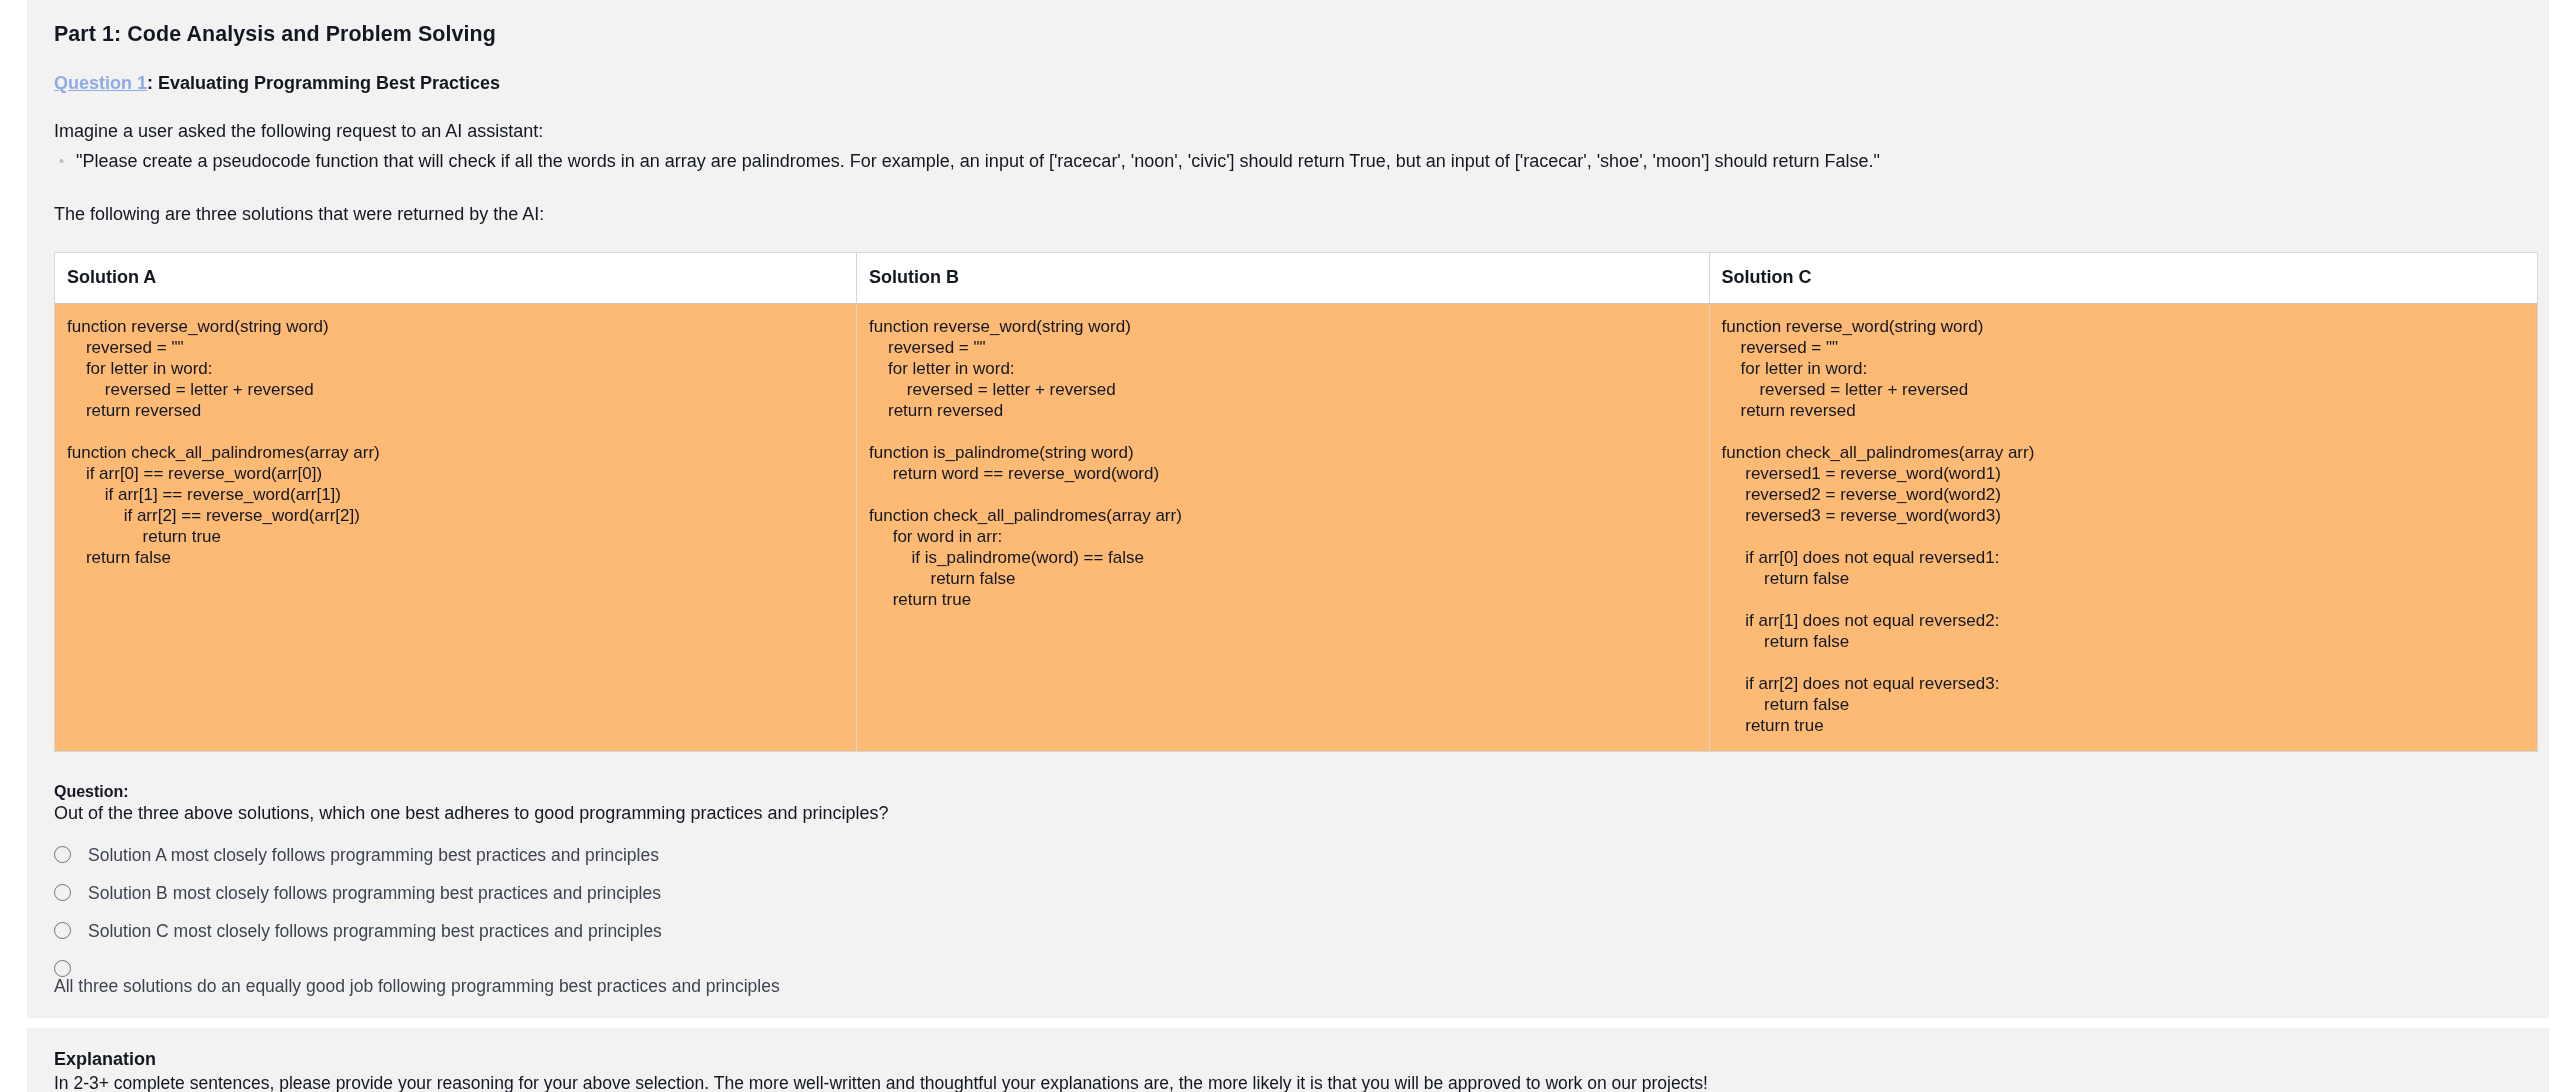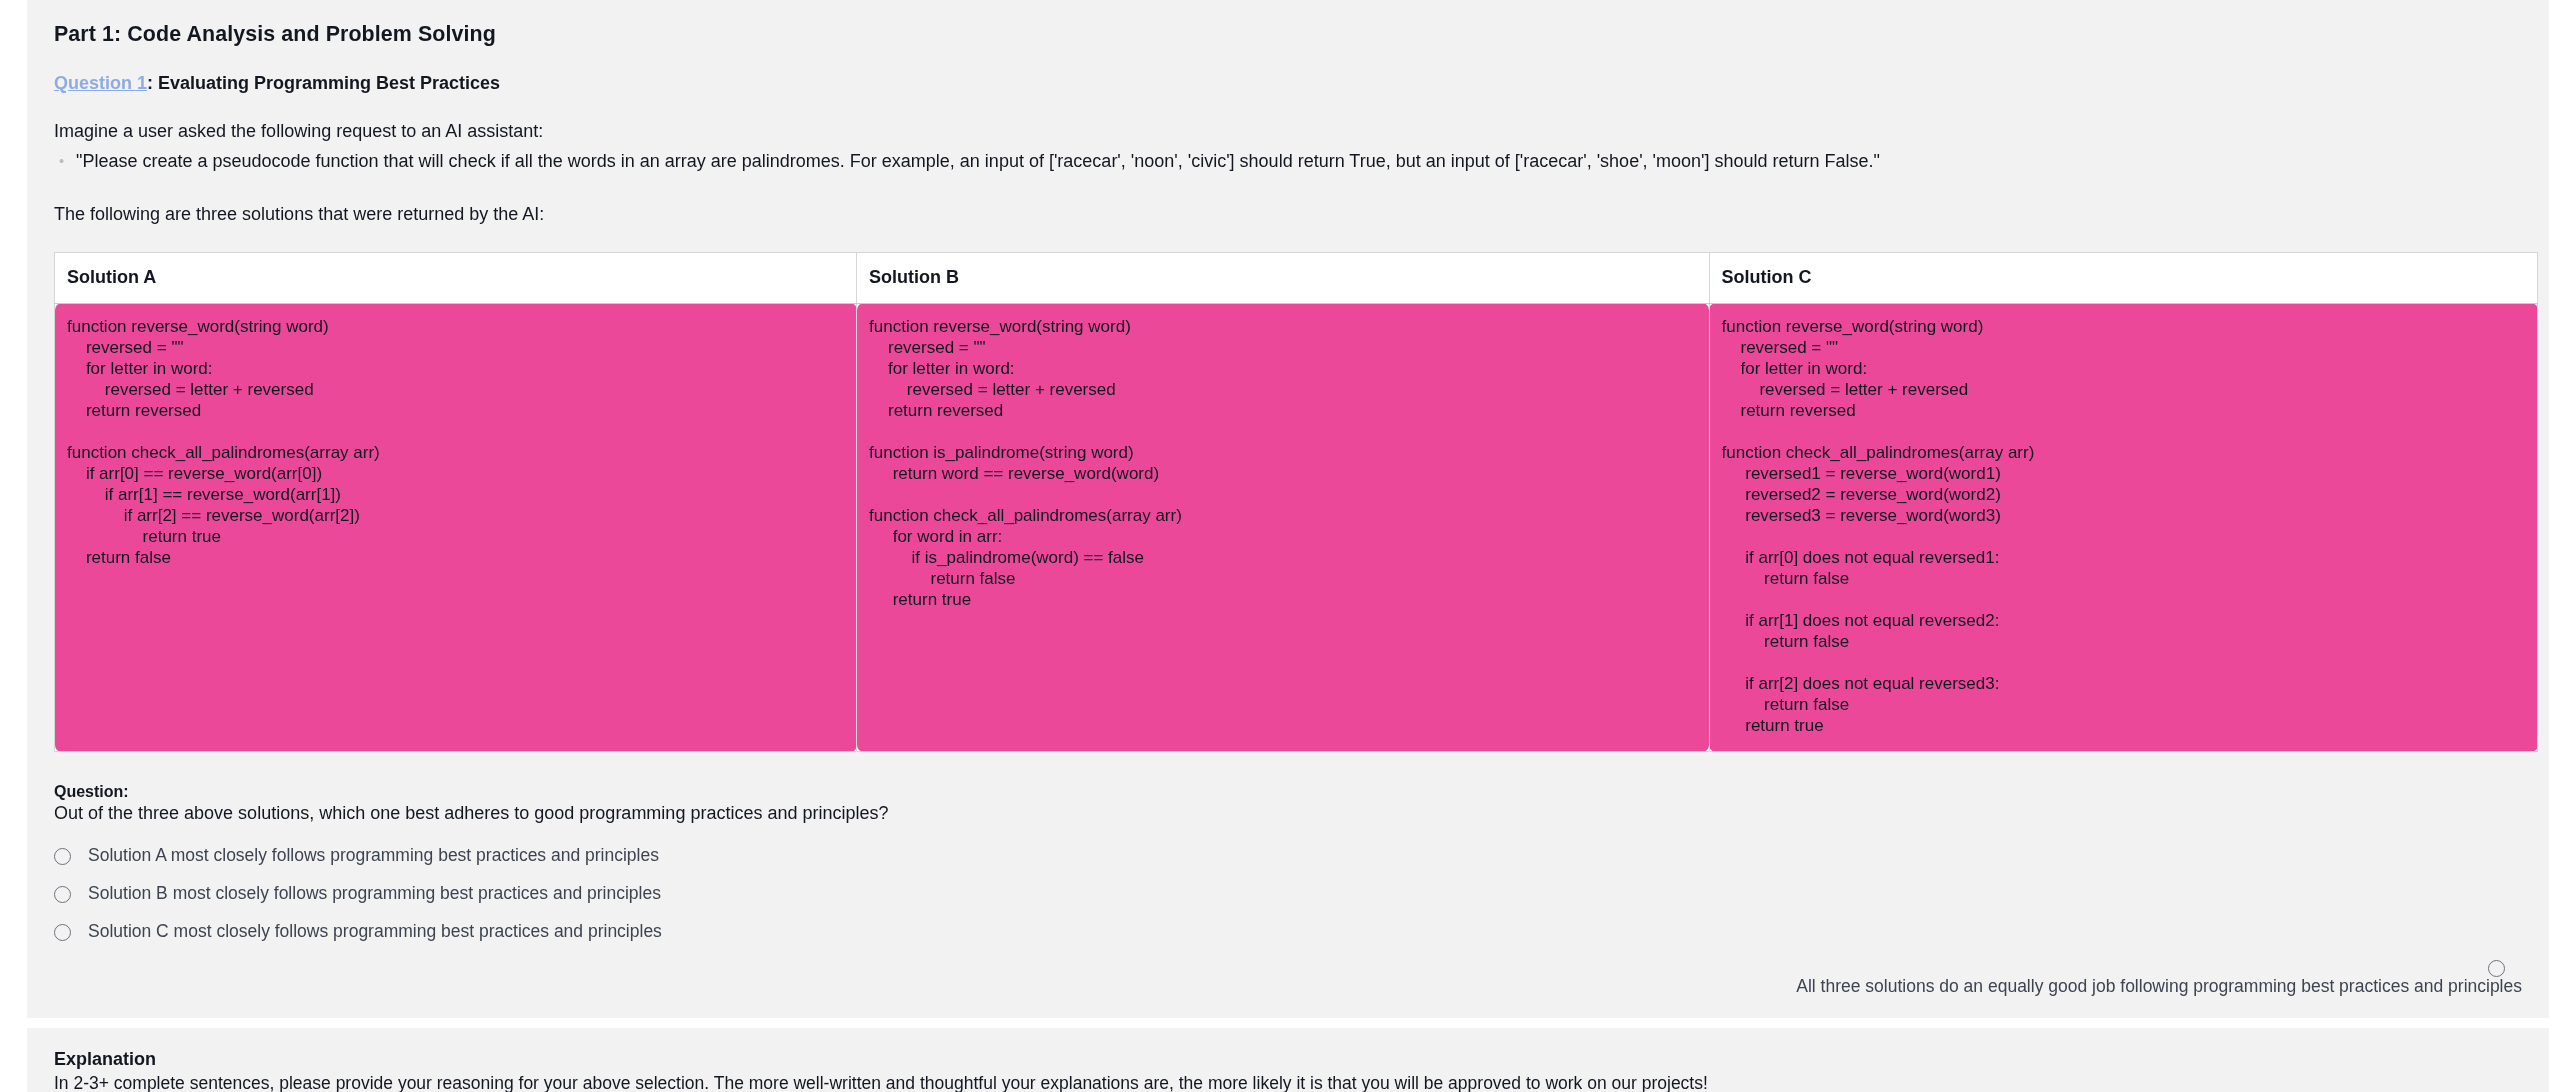--- a/index.html
+++ b/index.html
@@ -104,24 +104,23 @@
     border-bottom: 1.7px solid #c9cacd;
     background: #ffffff;
     vertical-align: middle;
     height: 38px;
     box-sizing: border-box;
   }
   .sol-table th:last-child { border-right: none; }
   .sol-table td {
     vertical-align: top;
     border-right: 0.9px solid #d5d6d9;
-    background: #ec4899;
+    background: #fdba74;
     padding: 12px 0 15.4px 12px;
     box-sizing: border-box;
-    border-radius: 7px;
   }
   .sol-table td:last-child { border-right: none; }
 
   .code {
     font-family: "Liberation Sans", sans-serif;
     font-size: 17px;
     line-height: 21px;
     color: #131720;
     white-space: pre;
     margin: 0;
@@ -138,21 +137,21 @@
     color: #131720;
     margin: 0 0 1.7px 0;
   }
   .q-sub {
     font-size: 18px;
     color: #131720;
     margin: 0 0 22px 0;
   }
   .radio-row {
     display: flex;
-    align-items: flex-end;
+    align-items: flex-start;
     margin: 0 0 19px 0;
   }
   .radio-row:last-child { margin-bottom: 5.1px; flex-direction: column; }
   .radio-mark {
     width: 17px;
     height: 17px;
     border: 1.7px solid #6b7280;
     border-radius: 50%;
     background: transparent;
     flex: 0 0 17px;

